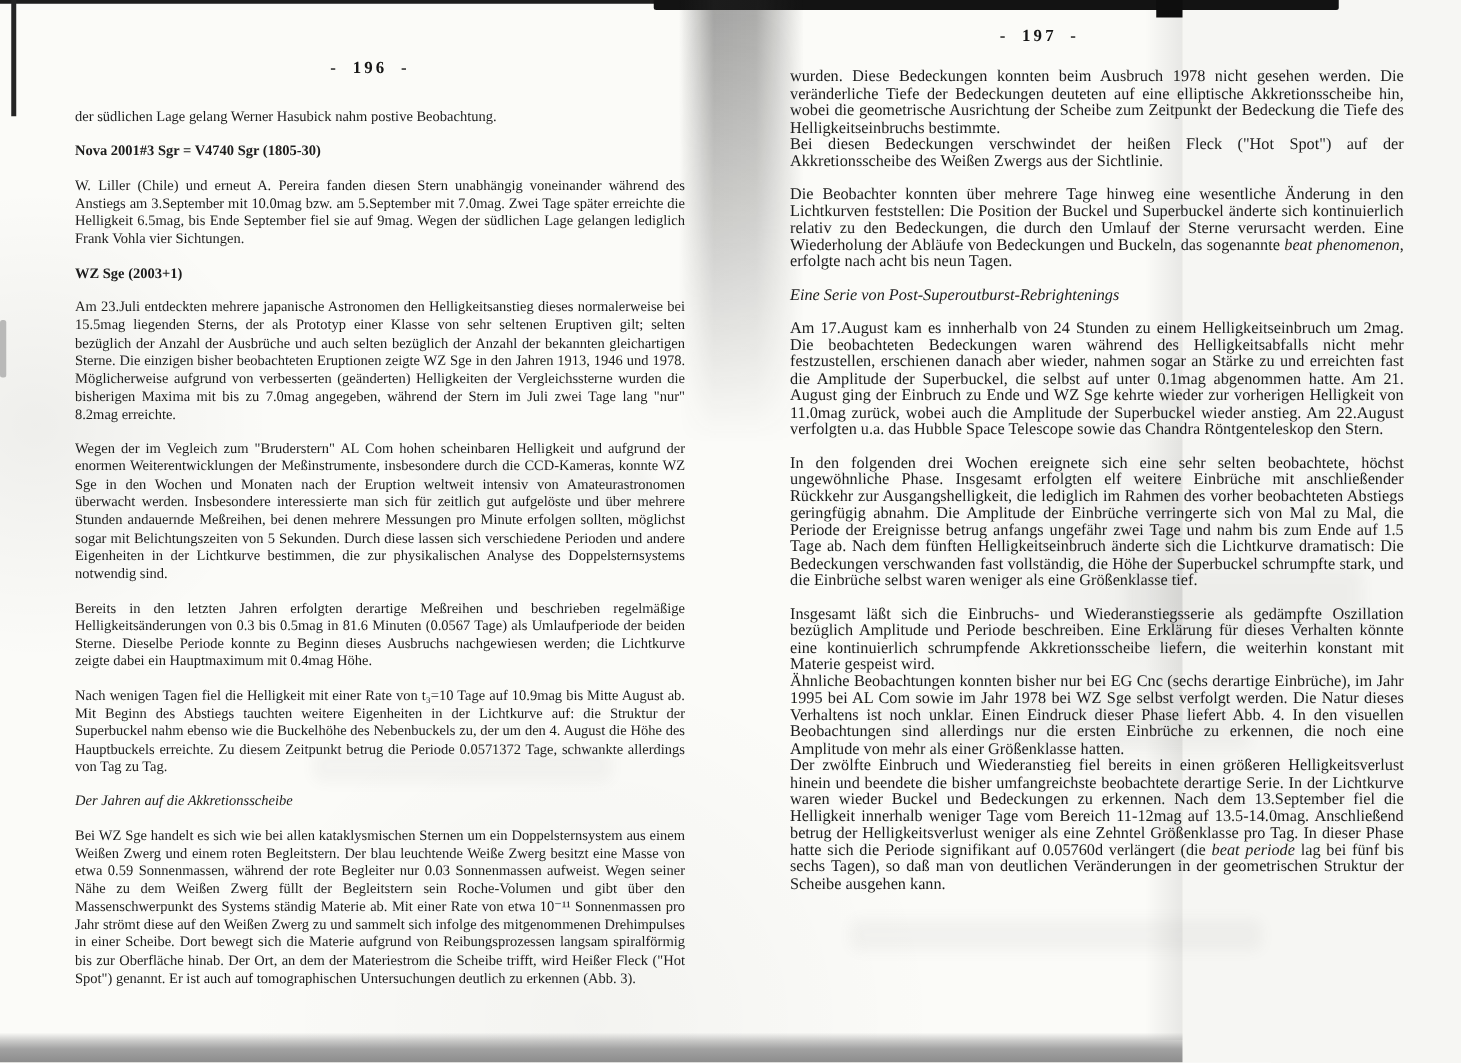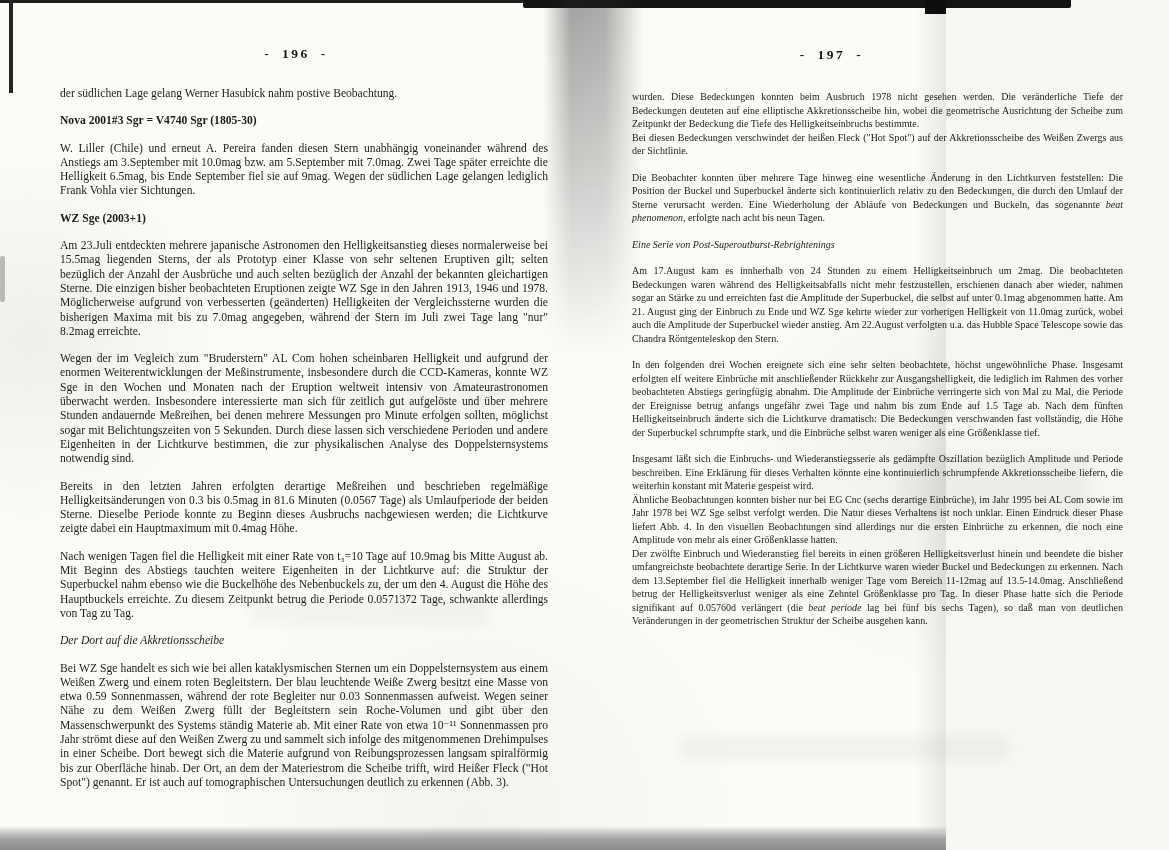--- a/index.html
+++ b/index.html
@@ -43,24 +43,24 @@
 
   
   .page{position:absolute;top:0;color:#1c1c1c;}
   .page-left{left:60px;width:488px;}
   .page-right{left:632px;width:491px;}
   .pagenum{
     text-align:center;font-weight:600;font-size:13.5px;
     letter-spacing:2.5px;word-spacing:5px;color:#161616;
   }
   .page-left .pagenum{margin-top:46px;transform:translateX(-8px);}
-  .page-right .pagenum{margin-top:47px;transform:translateX(-46px);}
+  .page-right .pagenum{margin-top:21px;transform:translateX(-46px);}
   .body{text-align:justify;}
   .page-left .body{margin-top:25px;font-size:11.6px;line-height:14.3px;}
-  .page-right .body{margin-top:27px;font-size:10px;line-height:13.5px;}
+  .page-right .body{margin-top:17px;font-size:13px;line-height:13.5px;}
   .blk{text-align:justify;text-justify:inter-word;}
   .blk.p,.blk.hb,.blk.hi{margin-top:13px;}
   .blk.pt{margin-top:0;}
   .body .blk:first-child{margin-top:0;}
   .blk.hb{font-weight:700;}
   .blk.hi{font-style:italic;}
   .it{font-style:italic;}
 </style>
 </head>
 <body>
@@ -85,21 +85,21 @@
     <div class="pagenum">- 196 -</div>
     <div class="body">
         <div class="blk p"><span>der südlichen Lage gelang Werner Hasubick nahm postive Beobachtung.</span></div>
         <div class="blk hb"><span>Nova 2001#3 Sgr = V4740 Sgr (1805-30)</span></div>
         <div class="blk p"><span>W. Liller (Chile) und erneut A. Pereira fanden diesen Stern unabhängig voneinander während des Anstiegs am 3.September mit 10.0mag bzw. am 5.September mit 7.0mag. Zwei Tage später erreichte die Helligkeit 6.5mag, bis Ende September fiel sie auf 9mag. Wegen der südlichen Lage gelangen lediglich Frank Vohla vier Sichtungen.</span></div>
         <div class="blk hb"><span>WZ Sge (2003+1)</span></div>
         <div class="blk p"><span>Am 23.Juli entdeckten mehrere japanische Astronomen den Helligkeitsanstieg dieses normalerweise bei 15.5mag liegenden Sterns, der als Prototyp einer Klasse von sehr seltenen Eruptiven gilt; selten bezüglich der Anzahl der Ausbrüche und auch selten bezüglich der Anzahl der bekannten gleichartigen Sterne. Die einzigen bisher beobachteten Eruptionen zeigte WZ Sge in den Jahren 1913, 1946 und 1978. Möglicherweise aufgrund von verbesserten (geänderten) Helligkeiten der Vergleichssterne wurden die bisherigen Maxima mit bis zu 7.0mag angegeben, während der Stern im Juli zwei Tage lang "nur" 8.2mag erreichte.</span></div>
         <div class="blk p"><span>Wegen der im Vegleich zum "Bruderstern" AL Com hohen scheinbaren Helligkeit und aufgrund der enormen Weiterentwicklungen der Meßinstrumente, insbesondere durch die CCD-Kameras, konnte WZ Sge in den Wochen und Monaten nach der Eruption weltweit intensiv von Amateurastronomen überwacht werden. Insbesondere interessierte man sich für zeitlich gut aufgelöste und über mehrere Stunden andauernde Meßreihen, bei denen mehrere Messungen pro Minute erfolgen sollten, möglichst sogar mit Belichtungszeiten von 5 Sekunden. Durch diese lassen sich verschiedene Perioden und andere Eigenheiten in der Lichtkurve bestimmen, die zur physikalischen Analyse des Doppelsternsystems notwendig sind.</span></div>
         <div class="blk p"><span>Bereits in den letzten Jahren erfolgten derartige Meßreihen und beschrieben regelmäßige Helligkeitsänderungen von 0.3 bis 0.5mag in 81.6 Minuten (0.0567 Tage) als Umlaufperiode der beiden Sterne. Dieselbe Periode konnte zu Beginn dieses Ausbruchs nachgewiesen werden; die Lichtkurve zeigte dabei ein Hauptmaximum mit 0.4mag Höhe.</span></div>
         <div class="blk p"><span>Nach wenigen Tagen fiel die Helligkeit mit einer Rate von t₃=10 Tage auf 10.9mag bis Mitte August ab. Mit Beginn des Abstiegs tauchten weitere Eigenheiten in der Lichtkurve auf: die Struktur der Superbuckel nahm ebenso wie die Buckelhöhe des Nebenbuckels zu, der um den 4. August die Höhe des Hauptbuckels erreichte. Zu diesem Zeitpunkt betrug die Periode 0.0571372 Tage, schwankte allerdings von Tag zu Tag.</span></div>
-        <div class="blk hi"><span>Der Dort auf die Akkretionsscheibe</span></div>
+        <div class="blk hi"><span>Der Jahren auf die Akkretionsscheibe</span></div>
         <div class="blk p"><span>Bei WZ Sge handelt es sich wie bei allen kataklysmischen Sternen um ein Doppelsternsystem aus einem Weißen Zwerg und einem roten Begleitstern. Der blau leuchtende Weiße Zwerg besitzt eine Masse von etwa 0.59 Sonnenmassen, während der rote Begleiter nur 0.03 Sonnenmassen aufweist. Wegen seiner Nähe zu dem Weißen Zwerg füllt der Begleitstern sein Roche-Volumen und gibt über den Massenschwerpunkt des Systems ständig Materie ab. Mit einer Rate von etwa 10⁻¹¹ Sonnenmassen pro Jahr strömt diese auf den Weißen Zwerg zu und sammelt sich infolge des mitgenommenen Drehimpulses in einer Scheibe. Dort bewegt sich die Materie aufgrund von Reibungsprozessen langsam spiralförmig bis zur Oberfläche hinab. Der Ort, an dem der Materiestrom die Scheibe trifft, wird Heißer Fleck ("Hot Spot") genannt. Er ist auch auf tomographischen Untersuchungen deutlich zu erkennen (Abb. 3).</span></div>
       </div>
   </div>
 
   <div class="page page-right">
     <div class="pagenum">- 197 -</div>
     <div class="body">
         <div class="blk p"><span>wurden. Diese Bedeckungen konnten beim Ausbruch 1978 nicht gesehen werden. Die veränderliche Tiefe der Bedeckungen deuteten auf eine elliptische Akkretionsscheibe hin, wobei die geometrische Ausrichtung der Scheibe zum Zeitpunkt der Bedeckung die Tiefe des Helligkeitseinbruchs bestimmte.</span></div>
         <div class="blk pt"><span>Bei diesen Bedeckungen verschwindet der heißen Fleck ("Hot Spot") auf der Akkretionsscheibe des Weißen Zwergs aus der Sichtlinie.</span></div>
         <div class="blk p"><span>Die Beobachter konnten über mehrere Tage hinweg eine wesentliche Änderung in den Lichtkurven feststellen: Die Position der Buckel und Superbuckel änderte sich kontinuierlich relativ zu den Bedeckungen, die durch den Umlauf der Sterne verursacht werden. Eine Wiederholung der Abläufe von Bedeckungen und Buckeln, das sogenannte </span><span class="it">beat phenomenon</span><span>, erfolgte nach acht bis neun Tagen.</span></div>

